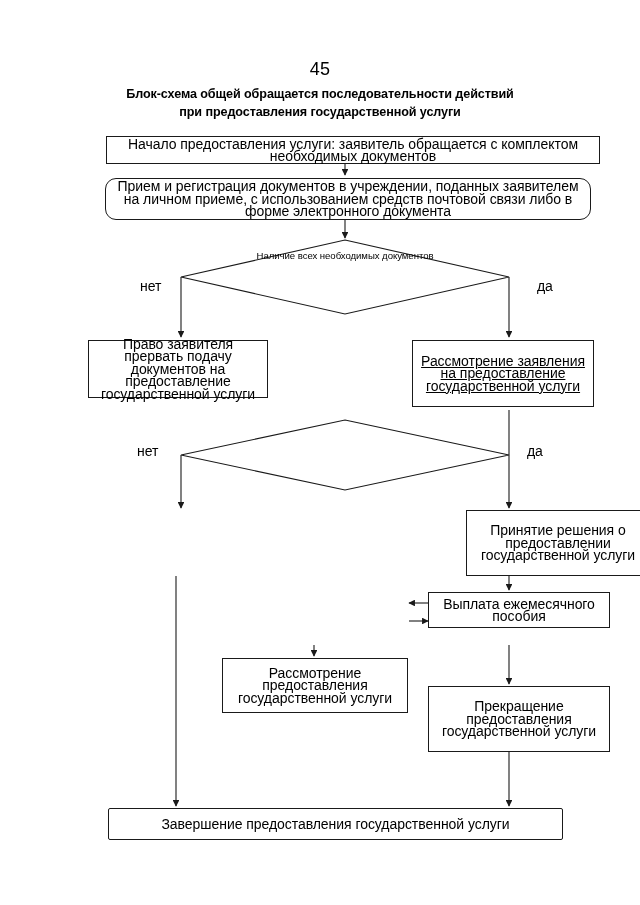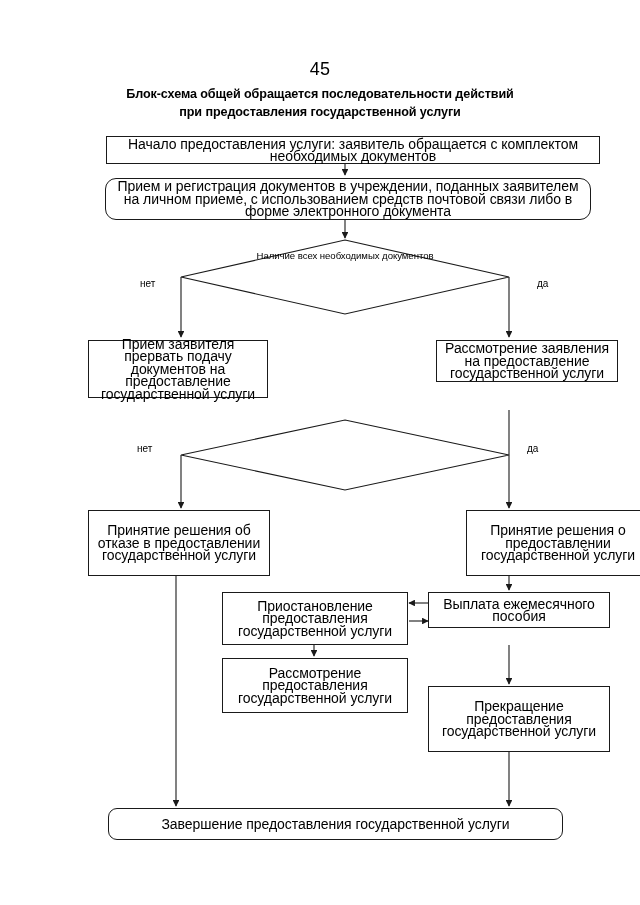--- a/index.html
+++ b/index.html
@@ -54,37 +54,37 @@
     display: flex;
     align-items: center;
     justify-content: center;
     text-align: center;
     font-size: 14px;
     line-height: 12.4px;
     padding: 2px 5px;
     letter-spacing: -0.05px;
   }
   .node.rounded {
-    border-radius: 9px;
+    border-radius: 2px;
   }
   .node .txt {
     display: block;
     width: 100%;
   }
   .diamond-label {
     position: absolute;
     text-align: center;
     font-size: 9.6px;
     line-height: 12.4px;
     letter-spacing: -0.05px;
     pointer-events: none;
   }
   .branch-label {
     position: absolute;
-    font-size: 10px;
+    font-size: 14px;
     letter-spacing: -0.05px;
   }
 </style>
 </head>
 <body>
 
 <div id="page">
 
   <svg id="svg-layer" viewBox="0 0 640 905">
     <defs>
@@ -145,46 +145,40 @@
   <div class="node" style="left:105px; top:178px; width:486px; height:42px;border-radius:11px;">
     <span class="txt">Прием и регистрация документов в учреждении, поданных заявителем на личном приеме, с использованием средств почтовой связи либо в форме электронного документа</span>
   </div>
 
   <div class="diamond-label" style="left:255px; top:250px; width:180px;">Наличие всех необходимых документов</div>
 
   <div class="branch-label" style="left:140px; top:278px;">нет</div>
   <div class="branch-label" style="left:537px; top:278px;">да</div>
 
   <div class="node" style="left:88px; top:340px; width:180px; height:58px;">
-    <span class="txt">Прием заявителя прервать подачу документов на предоставление государственной услуги</span>
+    <span class="txt">Право заявителя прервать подачу документов на предоставление государственной услуги</span>
   </div>
 
-  <div class="node" style="left:436px; top:340px; width:182px; height:42px;">
+  <div class="node" style="left:412px; top:340px; width:182px; height:67px;text-decoration:underline;">
     <span class="txt">Рассмотрение заявления на предоставление государственной услуги</span>
   </div>
 
 
   <div class="branch-label" style="left:137px; top:443px;">нет</div>
   <div class="branch-label" style="left:527px; top:443px;">да</div>
 
-  <div class="node" style="left:88px; top:510px; width:182px; height:66px;">
-    <span class="txt">Принятие решения об отказе в предоставлении государственной услуги</span>
-  </div>
 
   <div class="node" style="left:426px; top:510px; width:184px; height:66px;margin-left:40px;">
     <span class="txt">Принятие решения о предоставлении государственной услуги</span>
   </div>
 
   <div class="node" style="left:428px; top:592px; width:182px; height:36px;">
     <span class="txt">Выплата ежемесячного пособия</span>
   </div>
 
-  <div class="node" style="left:222px; top:592px; width:186px; height:53px;">
-    <span class="txt">Приостановление предоставления государственной услуги</span>
-  </div>
 
   <div class="node" style="left:222px; top:658px; width:186px; height:55px;">
     <span class="txt">Рассмотрение предоставления государственной услуги</span>
   </div>
 
   <div class="node" style="left:428px; top:686px; width:182px; height:66px;">
     <span class="txt">Прекращение предоставления государственной услуги</span>
   </div>
 
   <div class="node rounded" style="left:108px; top:808px; width:455px; height:32px;">

